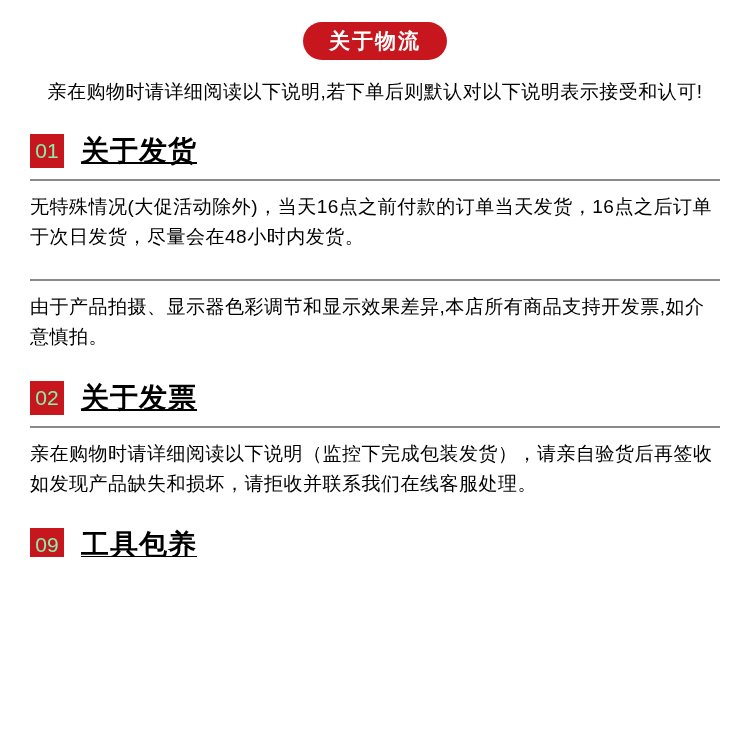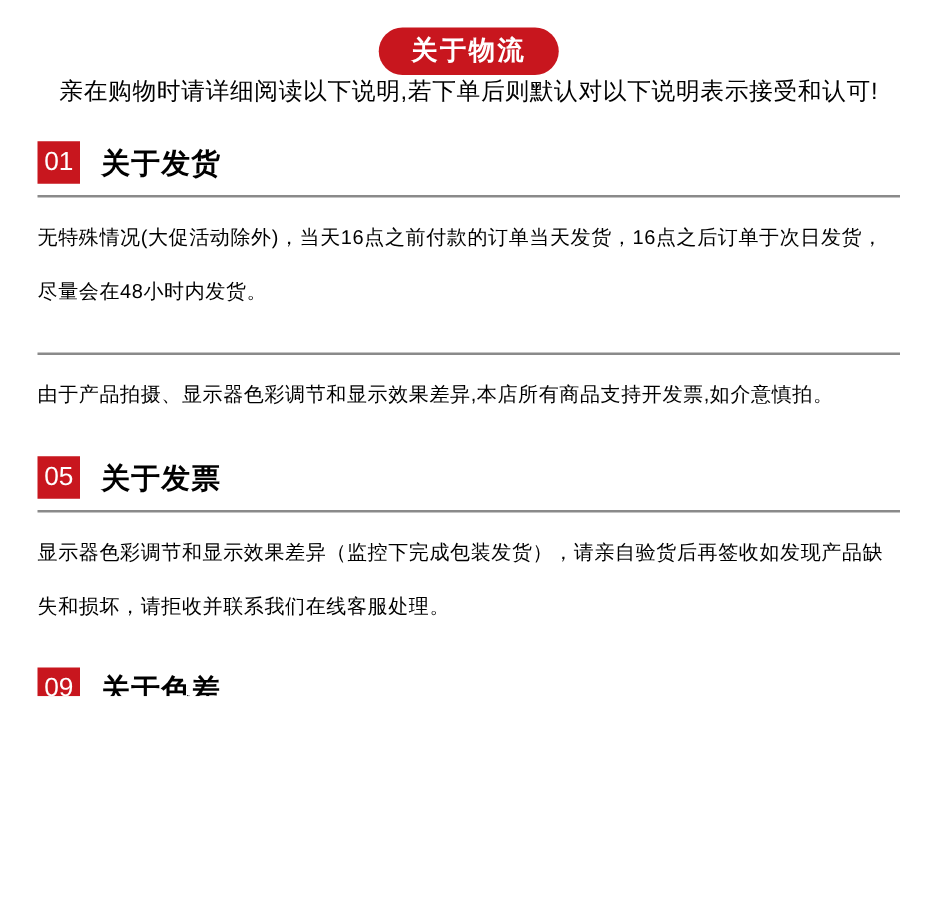--- a/index.html
+++ b/index.html
@@ -25,60 +25,62 @@
     background: #c8161e;
     color: #ffffff;
     font-size: 21px;
     font-weight: bold;
     letter-spacing: 2px;
     line-height: 1;
     padding: 8px 26px 9px 26px;
     border-radius: 19px;
   }
   .intro {
+    margin-top: 19px;
     text-align: center;
     font-size: 19px;
     color: #000000;
     letter-spacing: 0.5px;
   }
   .section {
     margin-top: 27px;
   }
   .sec-head {
     display: flex;
     align-items: center;
   }
   .num-badge {
     width: 34px;
     height: 34px;
     background: #c8161e;
-    color: #ffffff;
+    color: #86efac;
     font-size: 21px;
     display: flex;
     align-items: center;
     justify-content: center;
     flex: 0 0 auto;
     text-align: right;
   }
   .sec-title {
     margin-left: 17px;
-    font-size: 23px;
+    font-size: 28px;
     font-weight: bold;
     color: #000000;
     letter-spacing: 1px;
+    text-decoration: underline;
   }
   .divider {
     margin-top: 9px;
     border-bottom: 2px solid #8a8a8a;
     height: 0;
   }
   .sec-body {
     margin-top: 11px;
-    font-size: 16px;
-    line-height: 43px;
+    font-size: 19px;
+    line-height: 30px;
     color: #000000;
     letter-spacing: 0.5px;
   }
   
   .section:last-child .sec-body { margin-bottom: 0; }
 </style>
 </head>
 <body>
 
 <div class="page">
@@ -99,29 +101,29 @@
   </div>
 
 
   <div class="section">
     <div class="divider"></div>
     <div class="sec-body">由于产品拍摄、显示器色彩调节和显示效果差异,本店所有商品支持开发票,如介意慎拍。</div>
   </div>
 
   <div class="section">
     <div class="sec-head">
-      <div class="num-badge">05</div>
+      <div class="num-badge">02</div>
       <div class="sec-title">关于发票</div>
     </div>
     <div class="divider"></div>
-    <div class="sec-body">显示器色彩调节和显示效果差异（监控下完成包装发货），请亲自验货后再签收如发现产品缺失和损坏，请拒收并联系我们在线客服处理。</div>
+    <div class="sec-body">亲在购物时请详细阅读以下说明（监控下完成包装发货），请亲自验货后再签收如发现产品缺失和损坏，请拒收并联系我们在线客服处理。</div>
   </div>
 
   <div class="section">
     <div class="sec-head">
       <div class="num-badge">09</div>
-      <div class="sec-title">关于色差</div>
+      <div class="sec-title">工具包养</div>
     </div>
     <div class="divider"></div>
 
   </div>
 
 </div>
 
 </body></html>

